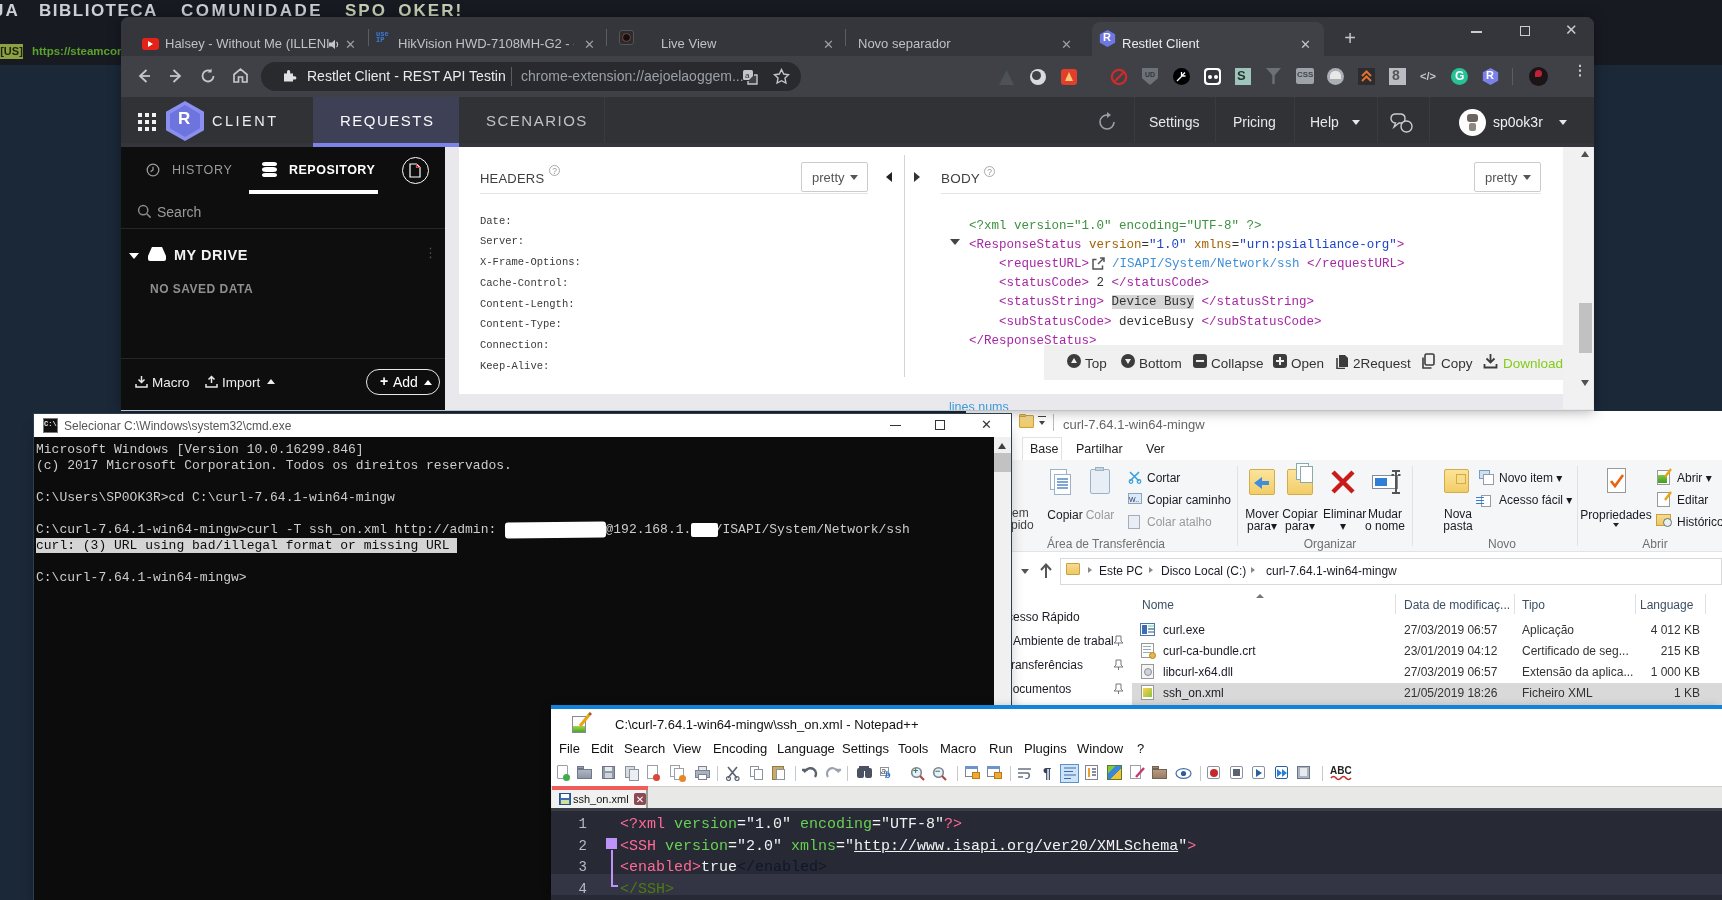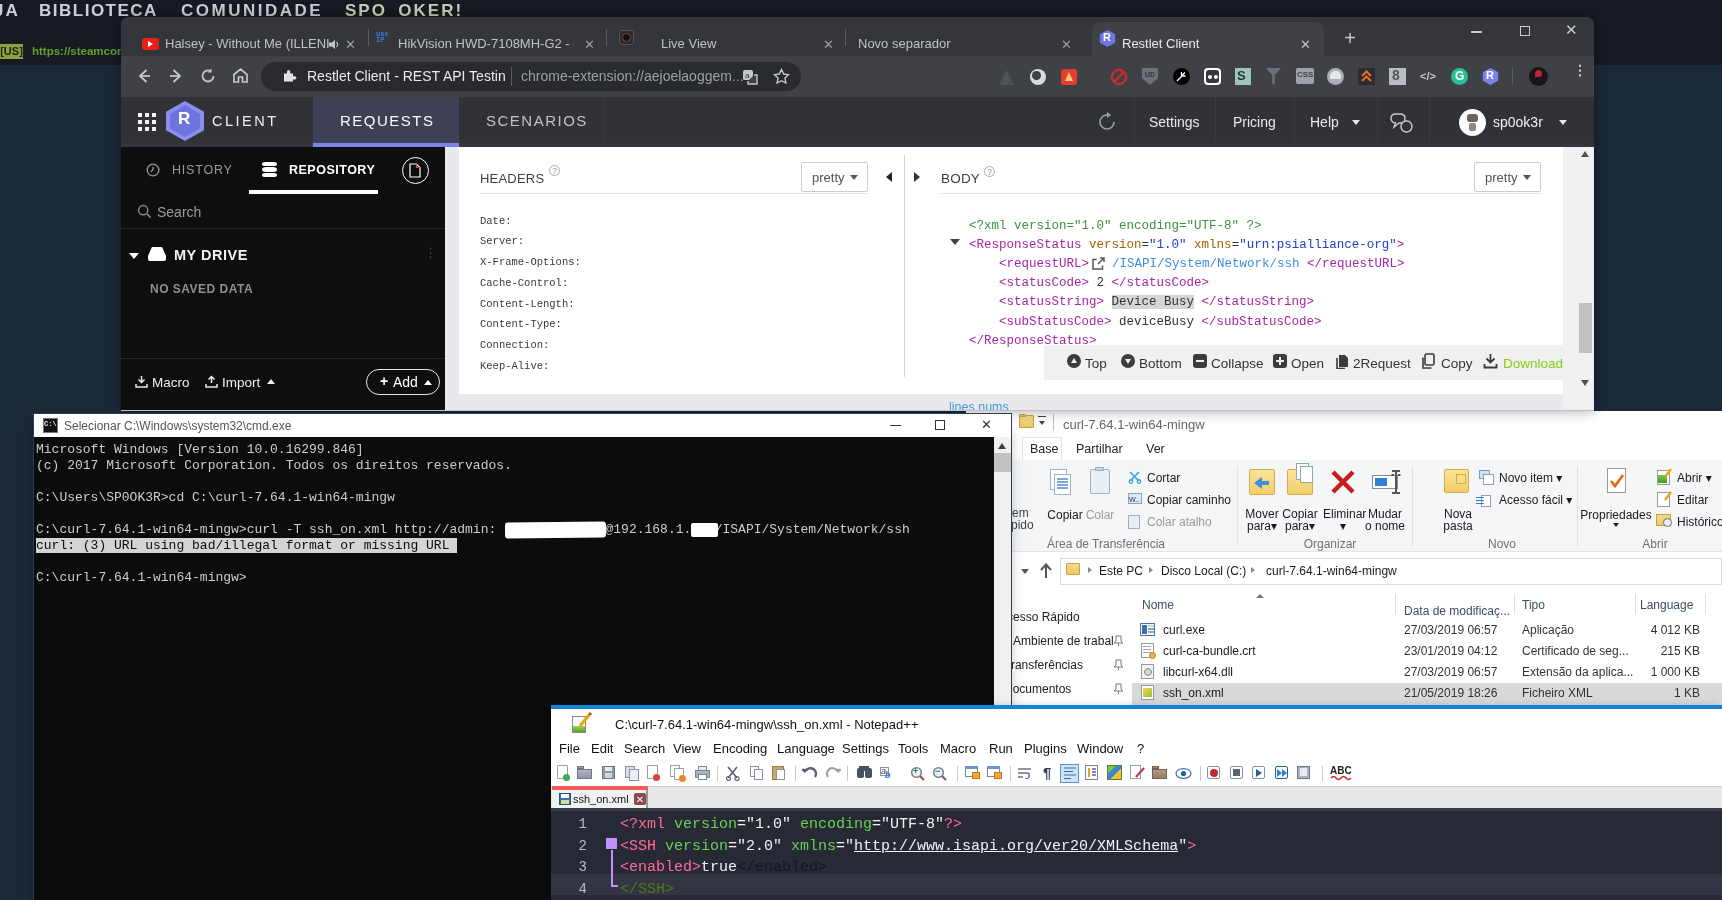--- a/index.html
+++ b/index.html
@@ -143,21 +143,21 @@
       </svg>
   <svg class="a" style="left:147px;top:248px;" width="11" height="11" viewBox="0 0 11 11">
         <path d="M3 1 L8 1 L8 6 L10 8 L1 8 L3 6 Z M5.5 8 L5.5 11" stroke="#777" stroke-width="1" fill="none"></path>
       </svg>
   <svg class="a" style="left:147px;top:272px;" width="11" height="11" viewBox="0 0 11 11">
         <path d="M3 1 L8 1 L8 6 L10 8 L1 8 L3 6 Z M5.5 8 L5.5 11" stroke="#777" stroke-width="1" fill="none"></path>
       </svg>
 
   <div class="a tri-d" style="left:290px;top:183px;border-left-width:4px;border-right-width:4px;border-top-width:0;border-bottom:4px solid #777;"></div>
   <div class="a" style="left:176px;top:187px;font-size:12px;color:#3c5064;">Nome</div>
-  <div class="a" style="left:438px;top:187px;font-size:12px;color:#3c5064;margin-top:6px;">Data de modificaç...</div>
+  <div class="a" style="left:438px;top:187px;font-size:12px;color:#3c5064;">Data de modificaç...</div>
   <div class="a" style="left:556px;top:187px;font-size:12px;color:#3c5064;">Tipo</div>
   <div class="a" style="left:674px;top:187px;font-size:12px;color:#3c5064;">Language</div>
   <div class="a" style="left:429px;top:183px;width:1px;height:20px;background:#e0e0e0;"></div>
   <div class="a" style="left:548px;top:183px;width:1px;height:20px;background:#e0e0e0;"></div>
   <div class="a" style="left:669px;top:183px;width:1px;height:20px;background:#e0e0e0;"></div>
   <div class="a" style="left:739px;top:183px;width:1px;height:20px;background:#e0e0e0;"></div>
 
   <div class="a" style="left:166px;top:272px;width:598px;height:22px;background:#d9d9d9;"></div>
 
   <div class="a" style="left:174px;top:212px;width:15px;height:13px;background:#fff;border:1px solid #4b76a8;"></div>

